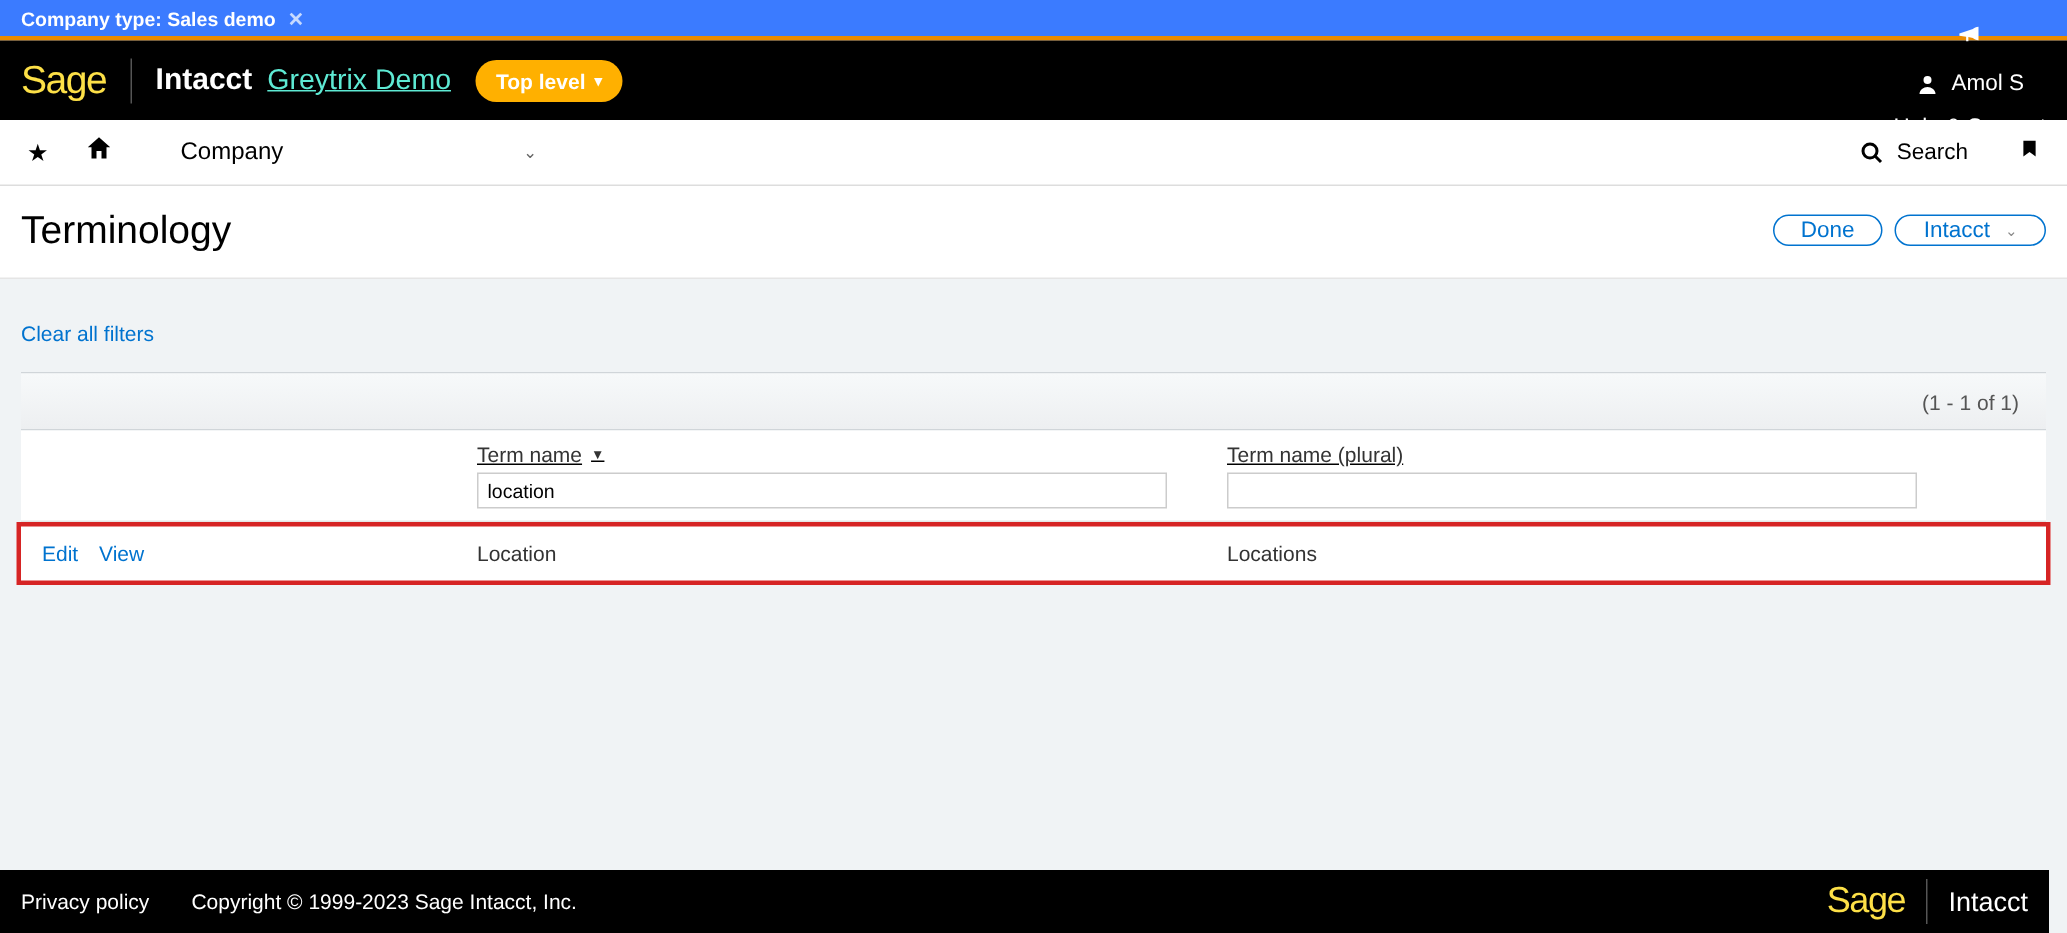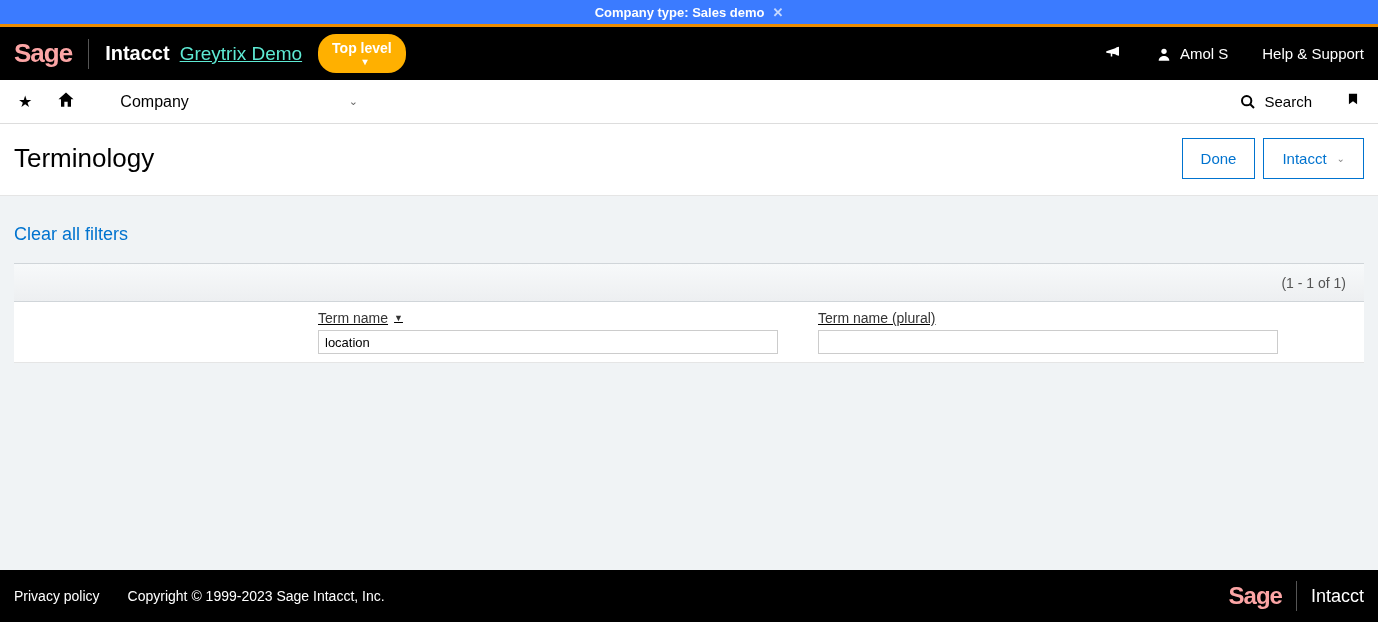--- a/index.html
+++ b/index.html
@@ -1,67 +1,67 @@
 <!DOCTYPE html>
 <html><head>
   <meta charset="utf-8">
   <style>
     * { margin: 0; padding: 0; box-sizing: border-box; }
     body { font-family: Arial, Helvetica, sans-serif; font-size: 14px; background: #f0f3f5; width: 1378px; height: 622px; overflow: hidden; position: relative; }
     
-    .top-banner { background: #3b7bff; color: #fff; padding: 4px 14px; font-size: 13px; font-weight: bold; display: flex; align-items: center; height: 24px; justify-content: center; }
+    .top-banner { background: #3b7bff; color: #fff; padding: 4px 14px; font-size: 13px; font-weight: bold; display: flex; align-items: center; height: 24px; }
     .top-banner .close { margin-left: 8px; color: #c6d9ff; cursor: pointer; font-size: 13px; }
     
     .orange-strip { height: 3px; background: #eb8b00; }
     
     .header-bar { background: #000; color: #fff; height: 53px; display: flex; align-items: center; padding: 0 14px; }
-    .sage-logo { color: #fca5a5; font-size: 26px; font-weight: bold; letter-spacing: -1px; }
+    .sage-logo { color: #fde047; font-size: 26px; font-weight: normal; letter-spacing: -1px; }
     .divider { width: 1px; height: 30px; background: #555; margin: 0 16px; }
     .product-name { font-size: 20px; font-weight: 600; }
     .company-label { font-size: 19px; color: #5eead4; margin-left: 10px; text-decoration: underline; }
-    .top-level-btn { background: #ffb000; color: #fff; font-weight: 600; border: none; border-radius: 18px; padding: 6px 14px; margin-left: 16px; font-size: 14px; display: flex; align-items: center; cursor: pointer; flex-direction: column; }
+    .top-level-btn { background: #ffb000; color: #fff; font-weight: 600; border: none; border-radius: 18px; padding: 6px 14px; margin-left: 16px; font-size: 14px; display: flex; align-items: center; cursor: pointer; }
     .top-level-btn .chev { margin-left: 6px; font-size: 10px; }
     .header-spacer { flex: 1; }
-    .header-right { display: flex; align-items: center; gap: 34px; }
+    .header-right { display: flex; align-items: center; gap: 12px; flex-direction: column; }
     .user-block { display: flex; align-items: center; gap: 8px; }
     .header-right a { color: #fff; text-decoration: none; font-size: 15px; }
     
     .nav-bar { background: #fff; border-bottom: 1px solid #ddd; height: 44px; display: flex; align-items: center; padding: 0 18px; }
     .nav-icon { margin-right: 24px; font-size: 16px; cursor: pointer; }
     .nav-label { font-size: 16px; margin-left: 20px; }
     .nav-chev { margin-left: 160px; font-size: 11px; color: #666; }
     .nav-spacer { flex: 1; }
     .search-block { display: flex; align-items: flex-end; gap: 8px; cursor: pointer; font-size: 15px; }
     .bookmark { margin-left: 34px; font-size: 18px; cursor: pointer; }
     
     .page-header { background: #fff; padding: 14px 14px 16px 14px; display: flex; align-items: center; border-bottom: 1px solid #e5e5e5; }
     .page-title { font-size: 26px; font-weight: 400; }
     .page-header-spacer { flex: 1; }
-    .btn-outline { background: #fff; border: 1.5px solid #0073cf; color: #0073cf; border-radius: 0; padding: 11px 18px; font-size: 15px; cursor: pointer; margin-left: 8px; display: inline-flex; align-items: center; }
+    .btn-outline { background: #fff; border: 1.5px solid #0073cf; color: #0073cf; border-radius: 12px; padding: 1px 18px; font-size: 15px; cursor: pointer; margin-left: 8px; display: inline-flex; align-items: center; }
     .btn-outline .chev { margin-left: 10px; font-size: 10px; color: #888; }
     
     .content { padding: 14px; }
-    .clear-filters { color: #0073cf; font-size: 18px; cursor: pointer; padding: 14px 0 18px 0; display: inline-block; }
+    .clear-filters { color: #0073cf; font-size: 14px; cursor: pointer; padding: 14px 0 18px 0; display: inline-block; }
     
     .table-wrap { background: #fff; border-top: 1px solid #d0d5d9; }
     .table-toolbar { background: linear-gradient(#f7f9fa,#edeff1); border-bottom: 1px solid #d0d5d9; height: 38px; display: flex; align-items: center; justify-content: flex-end; padding: 0 18px; color: #555; font-size: 14px; }
     
     .table-head-row { display: flex; padding: 8px 14px 8px 14px; border-bottom: 1px solid #e5e5e5; background:#fff;text-decoration:underline; }
     .col-actions { width: 290px; flex-shrink: 0; }
     .col-term { width: 500px; flex-shrink: 0; }
     .col-plural { flex: 1; }
     .col-label { font-size: 14px; color: #333; margin-bottom: 4px; display: flex; align-items: center; }
     .sort-ind { margin-left: 6px; font-size: 9px; }
     .filter-input { width: 460px; height: 24px; border: 1px solid #ccc; padding: 2px 6px; font-size: 13px; }
     
     .data-row { display: flex; align-items: center; padding: 10px 14px; background: #fff; border: 3px solid #d62424; margin: 0 -3px; }
     .data-row .actions a { color: #0073cf; margin-right: 10px; font-size: 14px; text-decoration: none; }
     .cell-text { font-size: 14px; color: #333; }
     
-    .footer { position: absolute; bottom: 0; left: 0; right: 0; background: #000; color: #fff; height: 52px; display: flex; align-items: center; padding: 0 14px; font-size: 14px; }
+    .footer { position: absolute; bottom: 0; left: 0; right: 12px; background: #000; color: #fff; height: 42px; display: flex; align-items: center; padding: 0 14px; font-size: 14px; }
     .footer a { color: #fff; text-decoration: none; }
     .footer-spacer { flex: 1; }
     .footer .sage-logo { font-size: 24px; }
     .footer .divider { margin: 0 14px; }
     .footer .product-name { font-size: 18px; font-weight: 500; }
   </style>
 </head>
 <body>
 
 <div class="top-banner">
@@ -151,20 +151,32 @@
         <input class="filter-input" value="location" style="">
       </div>
       <div class="col-plural">
         <div class="col-label">
           <span>Term name (plural)</span>
         </div>
         <input class="filter-input" value="" style="">
       </div>
     </div>
 
+    <div class="data-row">
+      <div class="col-actions actions">
+        <a href="#">Edit</a>
+        <a href="#">View</a>
+      </div>
+      <div class="col-term">
+        <span class="cell-text">Location</span>
+      </div>
+      <div class="col-plural">
+        <span class="cell-text">Locations</span>
+      </div>
+    </div>
   </div>
 </div>
 
 <div class="footer">
   <a href="#">Privacy policy</a>
   <span style="margin-left:28px">Copyright © 1999-2023 Sage Intacct, Inc.</span>
   <div class="footer-spacer"></div>
   <span class="sage-logo">Sage</span>
   <span class="divider"></span>
   <span class="product-name">Intacct</span>

